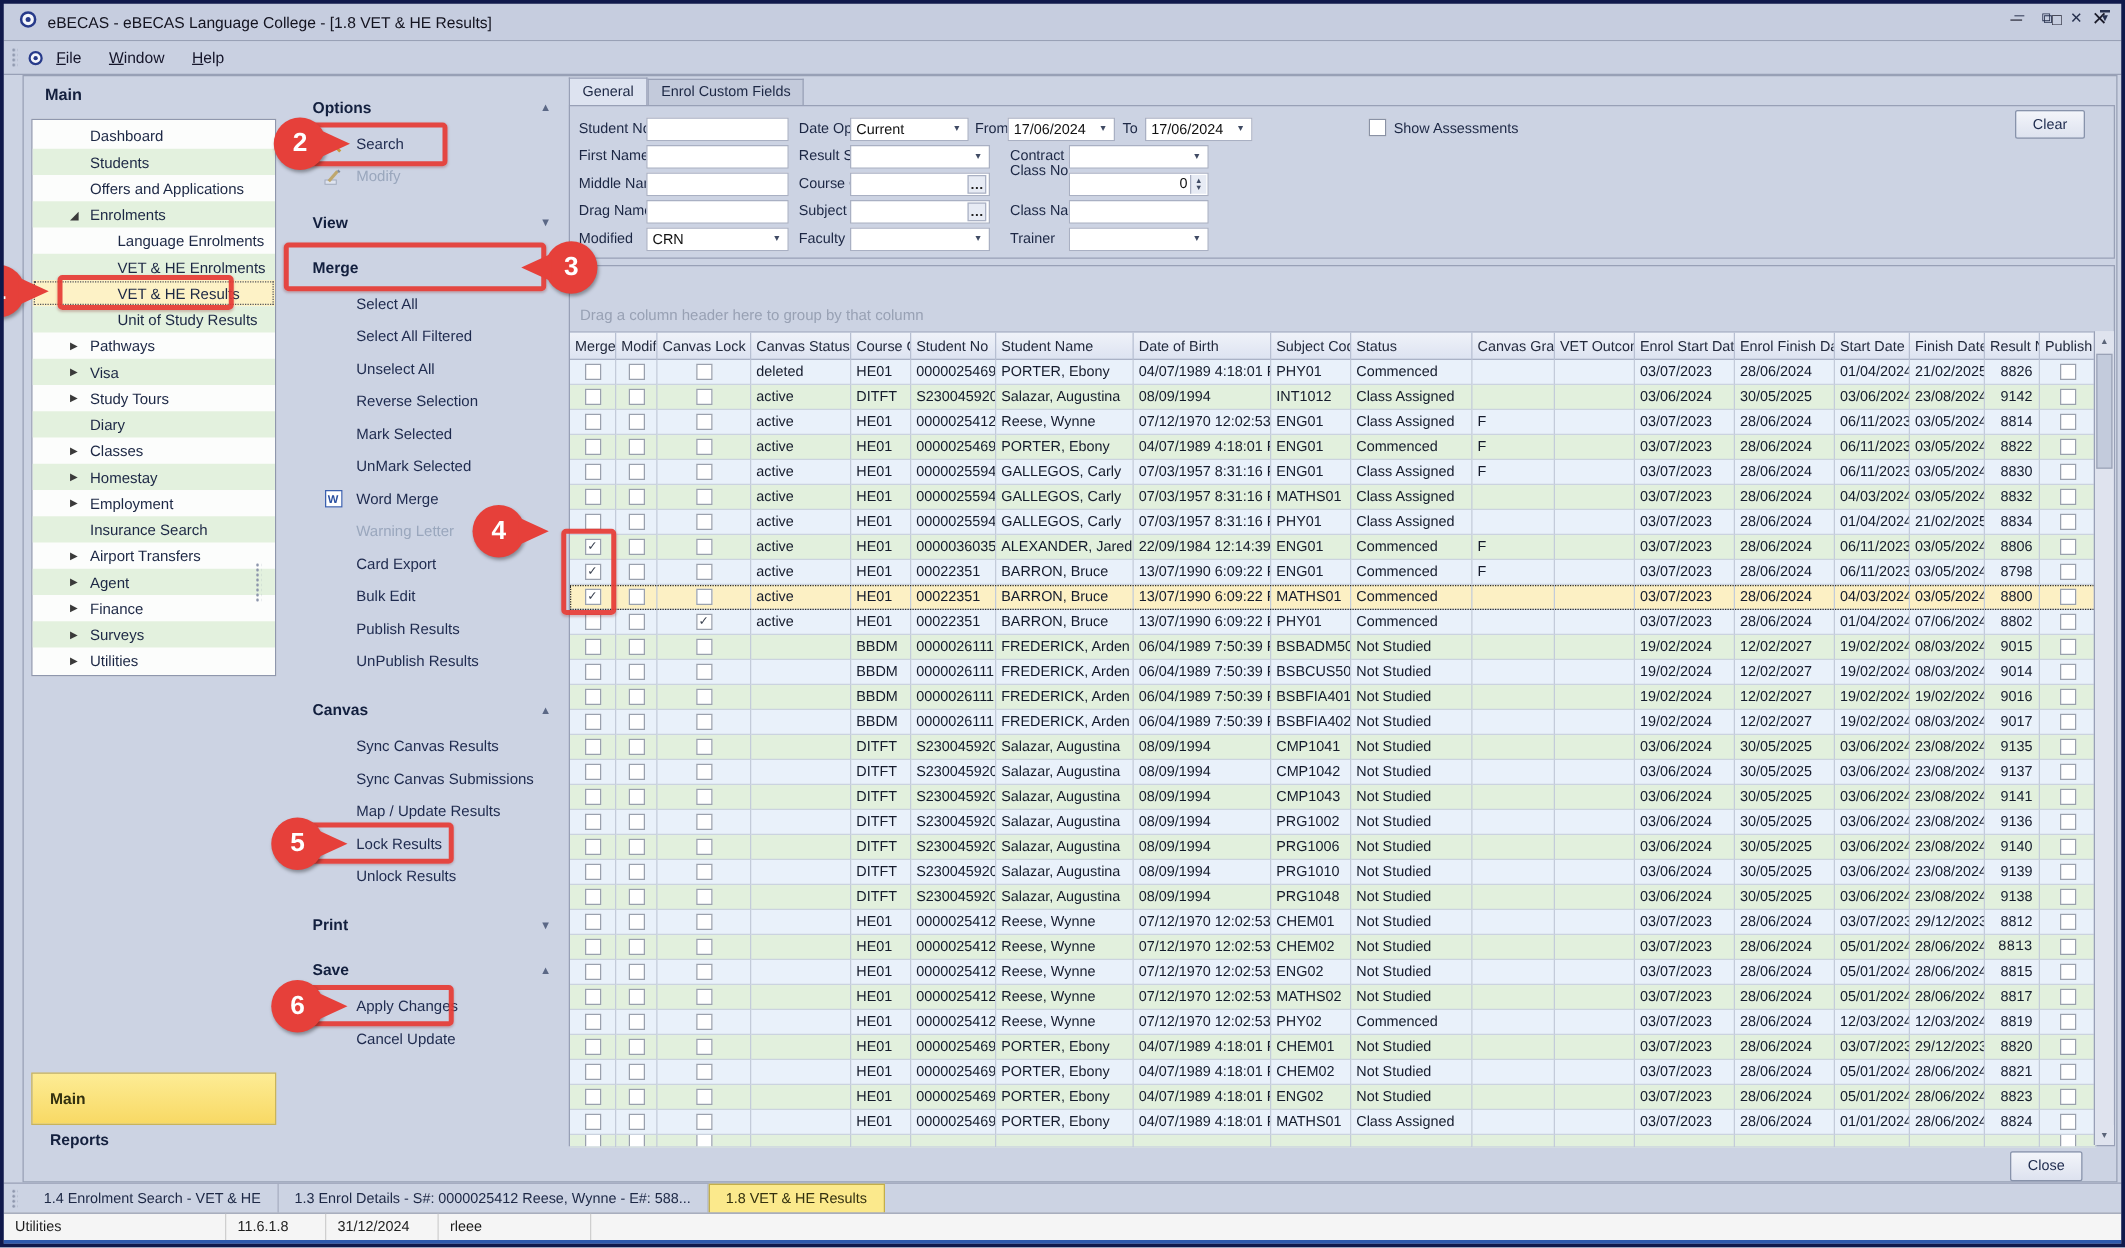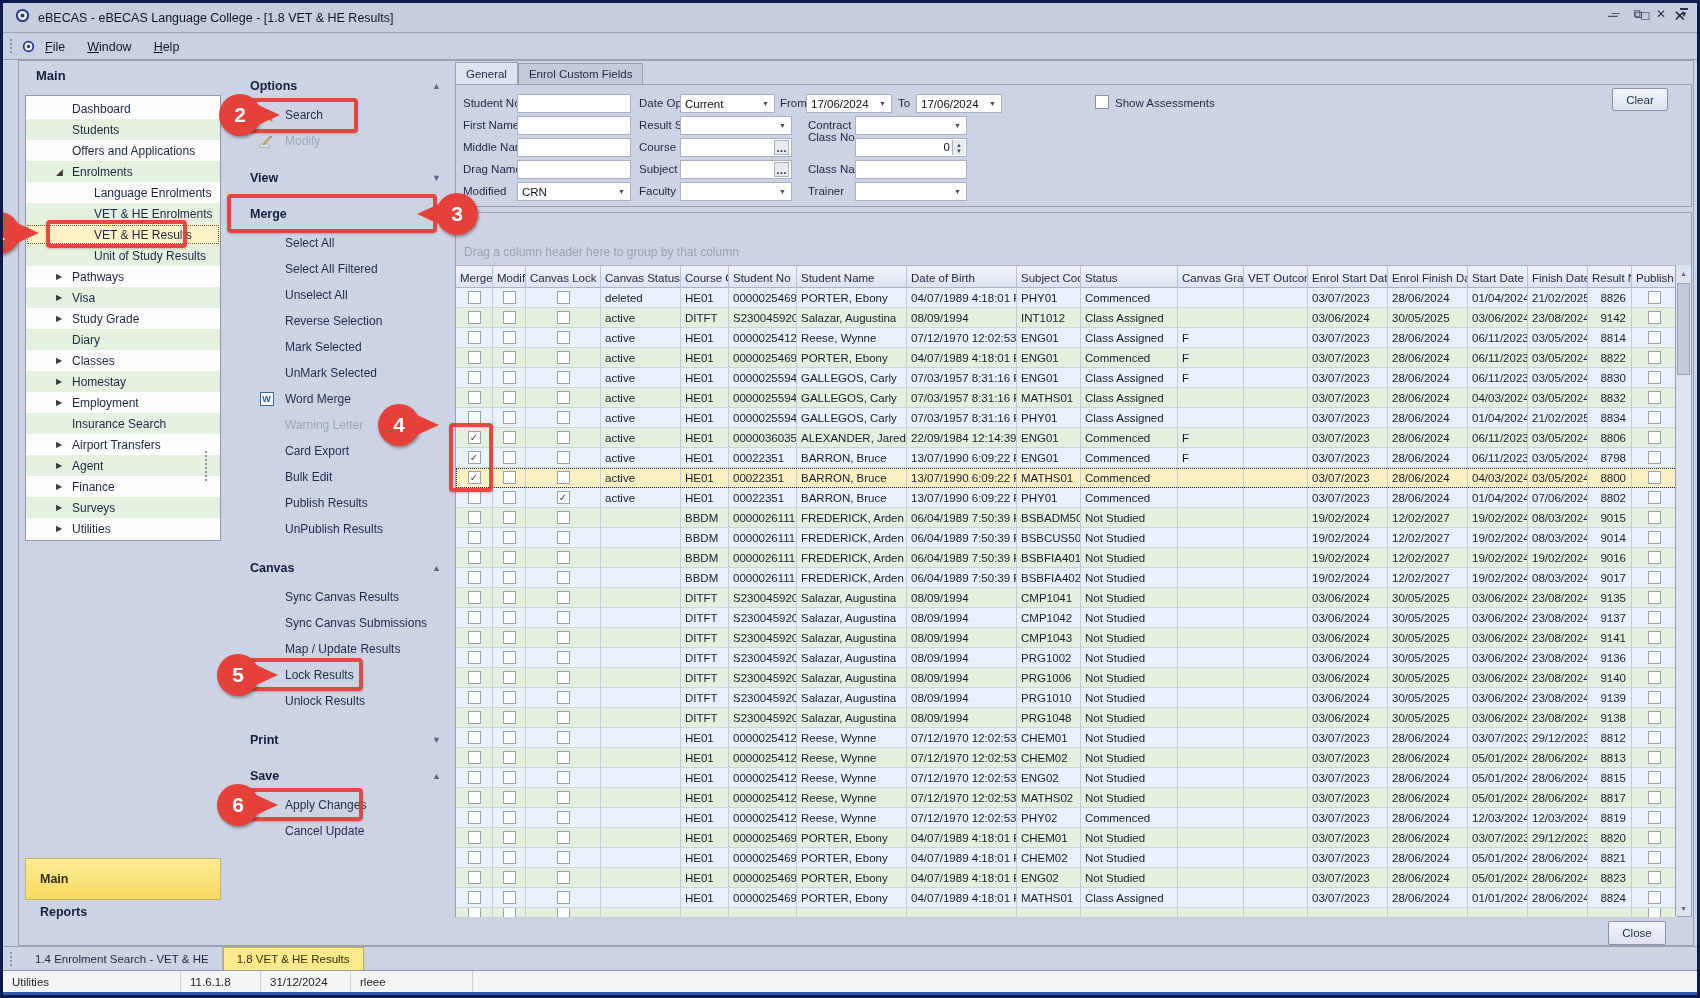--- a/index.html
+++ b/index.html
@@ -184,21 +184,21 @@
     <div class="ti">
       <span class="exp">▶</span>
       <span class="lbl">Pathways</span>
     </div>
     <div class="ti alt">
       <span class="exp">▶</span>
       <span class="lbl">Visa</span>
     </div>
     <div class="ti">
       <span class="exp">▶</span>
-      <span class="lbl">Study Grade</span>
+      <span class="lbl">Study Tours</span>
     </div>
     <div class="ti alt">
       <span class="lbl">Diary</span>
     </div>
     <div class="ti">
       <span class="exp">▶</span>
       <span class="lbl">Classes</span>
     </div>
     <div class="ti alt">
       <span class="exp">▶</span>
@@ -1811,21 +1811,21 @@
         </div>
         <div class="gc" style="width: 80px;">
           <span>28/06/2024</span>
         </div>
         <div class="gc" style="width: 60px;">
           <span>05/01/2024</span>
         </div>
         <div class="gc" style="width: 60px;">
           <span>28/06/2024</span>
         </div>
-        <div class="gc right" style="width: 44px;">
+        <div class="gc right" style="width: 44px; font-family: Liberation Mono, monospace;">
           <span>8813</span>
         </div>
         <div class="gc ck" style="width: 45px;">
           <div class="cb"></div>
         </div>
       </div>
       <div class="gr rb">
         <div class="gc ck" style="width: 37px;">
           <div class="cb"></div>
         </div>
@@ -2280,20 +2280,21 @@
     <div class="sbtn" style="bottom:0;">▼</div>
   </div>
 </div>
 
 <div class="btn" style="left:1608px;top:921px;width:58px;height:24px;">Close</div>
 
 <div class="tabbar">
   <span class="grip" style="margin-left:6px;"></span>
   <span id="window-tabs" style="display:flex;height:24px;">
       <div class="wtab">1.4 Enrolment Search - VET &amp; HE</div>
+      <div class="wtab">1.3 Enrol Details - S#: 0000025412 Reese, Wynne - E#: 588...</div>
       <div class="wtab active">1.8 VET &amp; HE Results</div>
     </span>
 </div>
 
 <div class="statusbar">
     <div class="sseg" style="width: 178px;">Utilities</div>
     <div class="sseg" style="width: 80px;">11.6.1.8</div>
     <div class="sseg" style="width: 90px;">31/12/2024</div>
     <div class="sseg" style="width: 122px;">rleee</div>
     <div class="sseg" style="flex: 1 1 0%; border-right: none;"></div>

